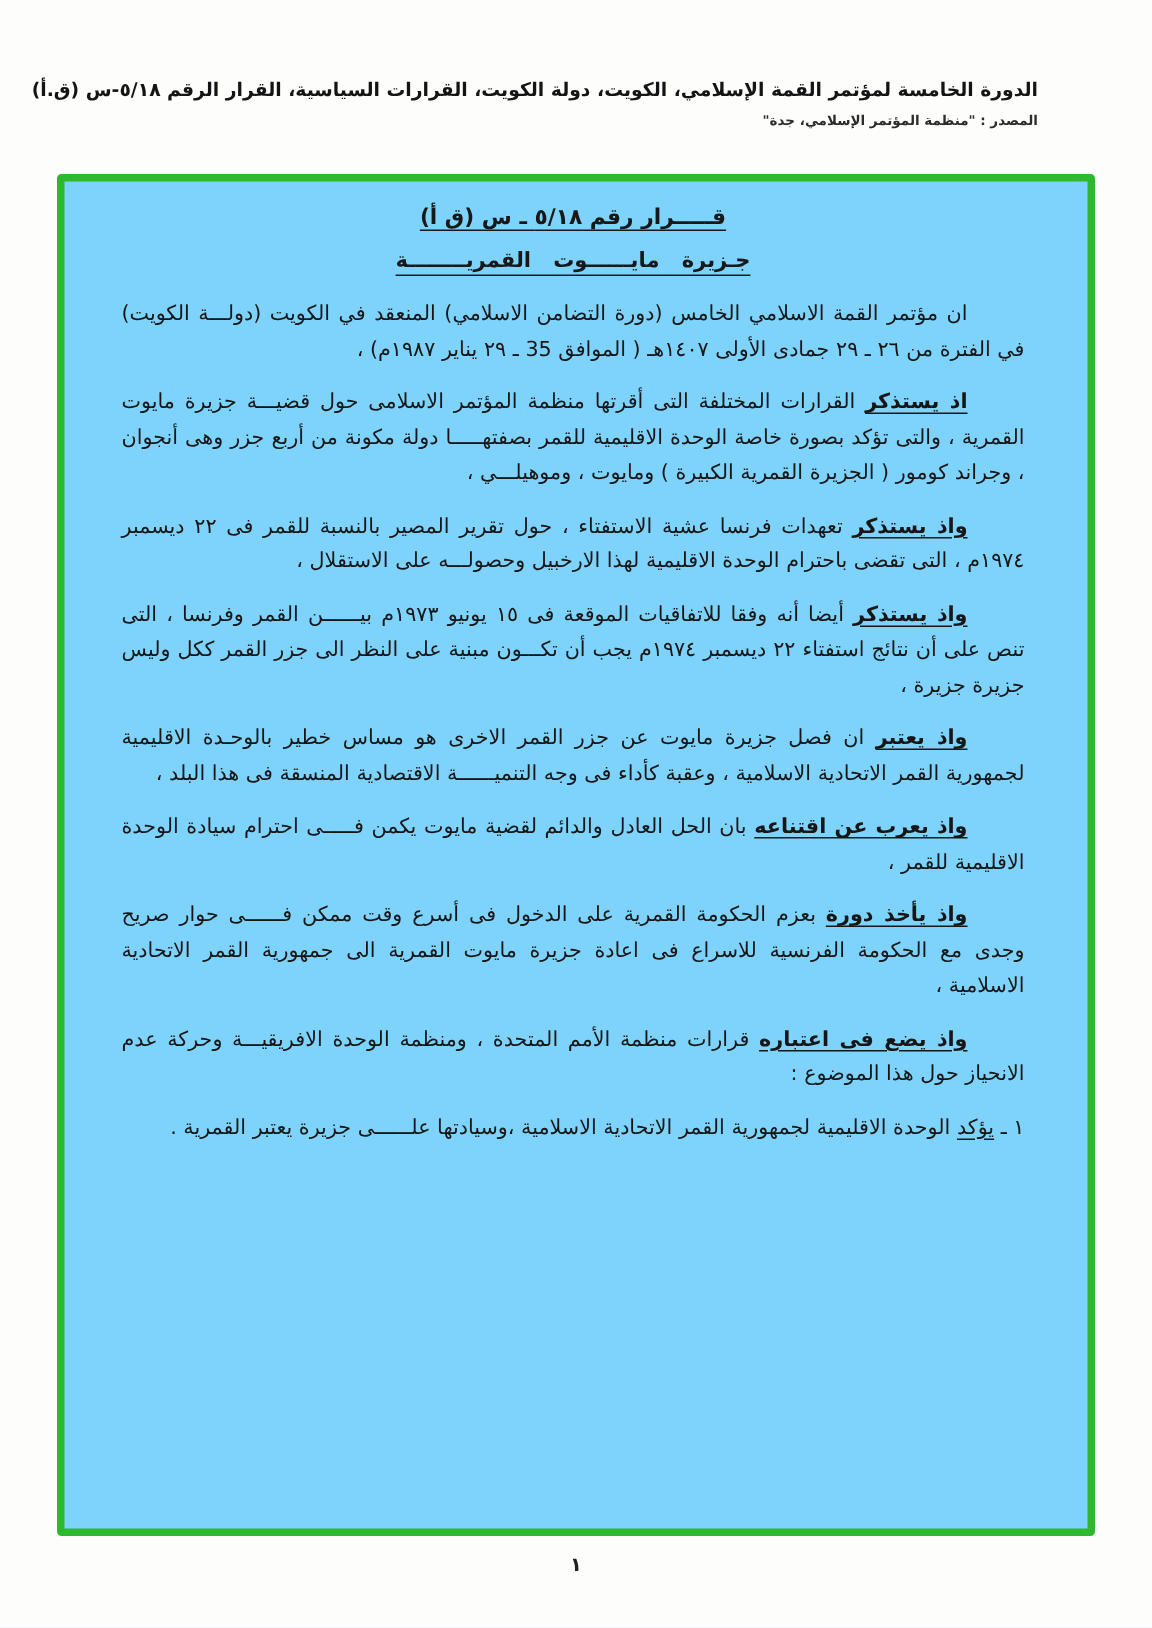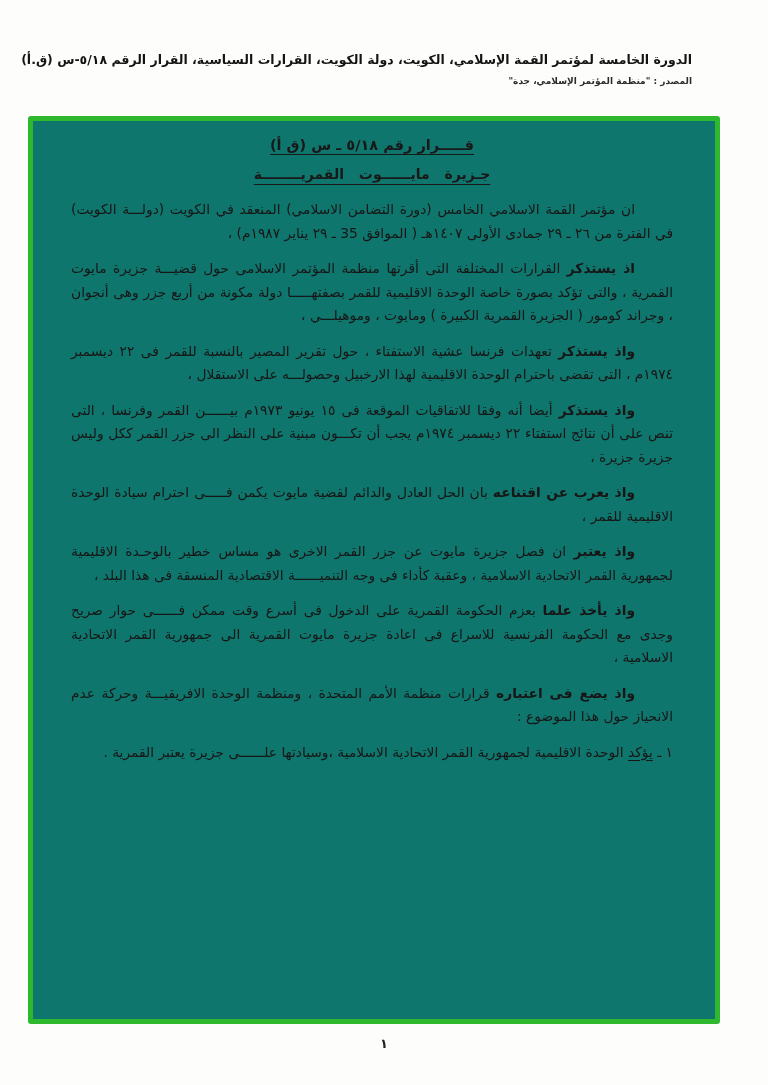--- a/index.html
+++ b/index.html
@@ -20,24 +20,24 @@
   .top-header {
     position:absolute; top:52px; right:76px; left:66px;
     font-size:12.5px; font-weight:bold; color:#141414;
     text-align:right; letter-spacing:0; white-space:nowrap;
   }
   .top-source {
     position:absolute; top:76px; right:76px;
     font-size:9px; font-weight:bold; color:#2b2b2b;
   }
   .green-frame {
-    position:absolute; top:116px; right:48px;
+    position:absolute; top:116px; right:38px;
     width:692px; height:908px;
     border:5px solid #2eb82e; border-radius:3px;
-    background:#0f766e;
+    background:#7dd3fc;
     padding:16px 42px 8px 38px;
     overflow:hidden;
   }
   .doc-title {
     text-align:center; font-size:14.5px; font-weight:bold;
     color:#181818; text-decoration:underline;
     text-underline-offset:4px; letter-spacing:1px;
     margin-bottom:13px;
   }
   .doc-subtitle {
@@ -52,21 +52,21 @@
     text-underline-offset:5px; word-spacing:10px; letter-spacing:1px;
     margin-bottom:16px;
   }
   .para {
     font-size:13.8px; line-height:23.5px;
     text-align:justify; color:#161616;
     text-indent:38px;
     margin-bottom:12px;
   }
   .para .lead {
-    font-weight:bold; text-underline-offset:3px;
+    font-weight:bold; text-decoration:underline; text-underline-offset:3px;
   }
   .op-item {
     font-size:13.8px; line-height:23.5px;
     text-align:justify; color:#161616;
     margin-top:4px;
   }
   .op-item .item-num { font-weight:normal; }
   .op-item .lead {
     font-weight:normal; text-decoration:underline; text-underline-offset:3px;
   }
@@ -101,30 +101,30 @@
 
     <p class="para">
       <span class="lead">واذ يستذكر</span><span> تعهدات فرنسا عشية الاستفتاء ، حول تقرير المصير بالنسبة للقمر فى ٢٢ ديسمبر ١٩٧٤م ، التى تقضى باحترام الوحدة الاقليمية لهذا الارخبيل وحصولـــه على الاستقلال ،</span>
     </p>
 
     <p class="para">
       <span class="lead">واذ يستذكر</span><span> أيضا أنه وفقا للاتفاقيات الموقعة فى ١٥ يونيو ١٩٧٣م بيــــــن القمر وفرنسا ، التى تنص على أن نتائج استفتاء ٢٢ ديسمبر ١٩٧٤م يجب أن تكـــون مبنية على النظر الى جزر القمر ككل وليس جزيرة جزيرة ،</span>
     </p>
 
     <p class="para">
-      <span class="lead">واذ يعرب عن اقتناعه</span><span> بان الحل العادل والدائم لقضية مايوت يكمن فـــــى احترام سيادة الوحدة الاقليمية للقمر ،</span>
+      <span class="lead">واذ يعتبر</span><span> ان فصل جزيرة مايوت عن جزر القمر الاخرى هو مساس خطير بالوحـدة الاقليمية لجمهورية القمر الاتحادية الاسلامية ، وعقبة كأداء فى وجه التنميــــــة الاقتصادية المنسقة فى هذا البلد ،</span>
     </p>
 
     <p class="para">
-      <span class="lead">واذ يعتبر</span><span> ان فصل جزيرة مايوت عن جزر القمر الاخرى هو مساس خطير بالوحـدة الاقليمية لجمهورية القمر الاتحادية الاسلامية ، وعقبة كأداء فى وجه التنميــــــة الاقتصادية المنسقة فى هذا البلد ،</span>
+      <span class="lead">واذ يعرب عن اقتناعه</span><span> بان الحل العادل والدائم لقضية مايوت يكمن فـــــى احترام سيادة الوحدة الاقليمية للقمر ،</span>
     </p>
 
 
     <p class="para">
-      <span class="lead">واذ يأخذ علما</span><span> بعزم الحكومة القمرية على الدخول فى أسرع وقت ممكن فــــــى حوار صريح وجدى مع الحكومة الفرنسية للاسراع فى اعادة جزيرة مايوت القمرية الى جمهورية القمر الاتحادية الاسلامية ،</span>
+      <span class="lead">واذ يأخذ دورة</span><span> بعزم الحكومة القمرية على الدخول فى أسرع وقت ممكن فــــــى حوار صريح وجدى مع الحكومة الفرنسية للاسراع فى اعادة جزيرة مايوت القمرية الى جمهورية القمر الاتحادية الاسلامية ،</span>
     </p>
 
     <p class="para">
       <span class="lead">واذ يضع فى اعتباره</span><span> قرارات منظمة الأمم المتحدة ، ومنظمة الوحدة الافريقيـــة وحركة عدم الانحياز حول هذا الموضوع :</span>
     </p>
 
     <p class="op-item">
       <span class="item-num">١ ـ</span>
       <span class="lead">يؤكد</span><span> الوحدة الاقليمية لجمهورية القمر الاتحادية الاسلامية ،وسيادتها علــــــى جزيرة يعتبر القمرية .</span>
     </p>

